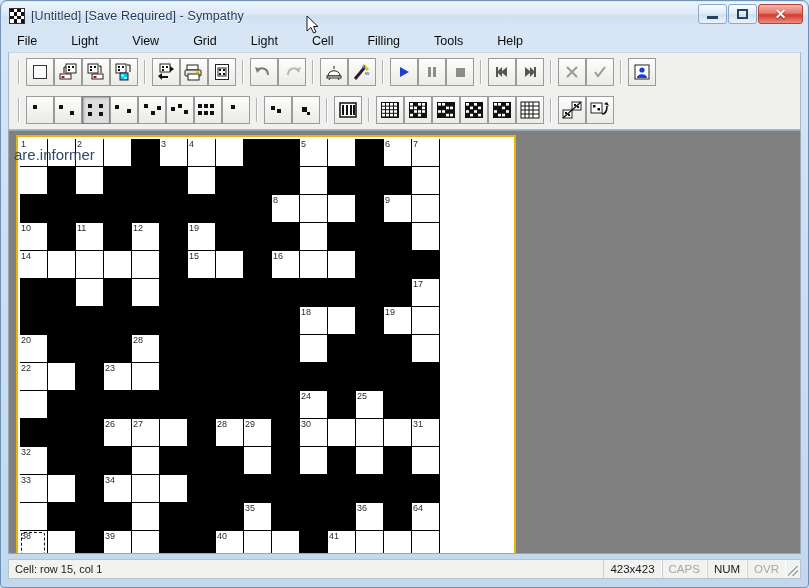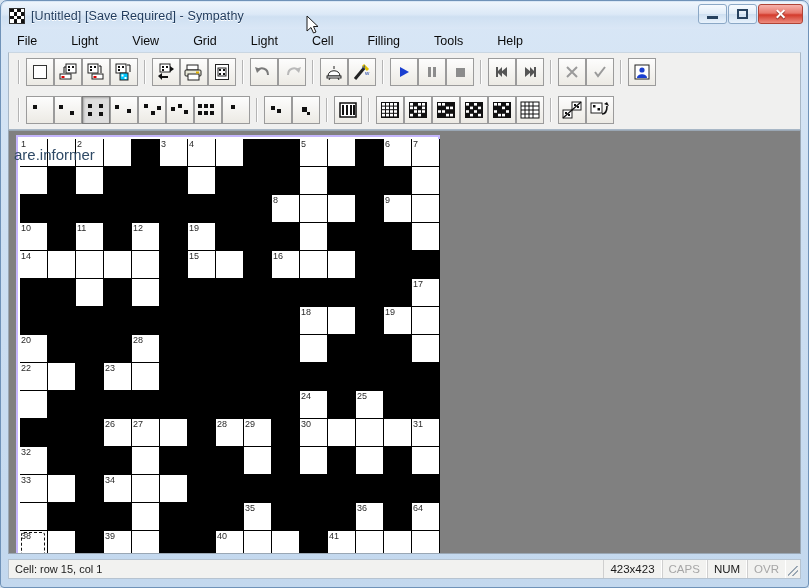--- a/index.html
+++ b/index.html
@@ -88,23 +88,23 @@
   
   .client{
     position:absolute;left:7px;top:129px;right:7px;bottom:33px;
     background:#808080;
     border:1px solid #9aa7b4;
     box-sizing:border-box;
     overflow:hidden;
   }
   .gridwrap{
     position:absolute;left:7px;top:4px;
-    width:424px;height:424px;
+    width:500px;height:424px;
     background:#ffffff;
-    border:2px solid #c4b5fd;
+    border:2px solid #eab308;
     box-sizing:border-box;
   }
   .xgrid{
     position:absolute;left:2px;top:2px;
     width:420px;height:420px;
     display:grid;
     grid-template-columns:repeat(15,28px);
     grid-template-rows:repeat(15,28px);
     background:#000;
   }

